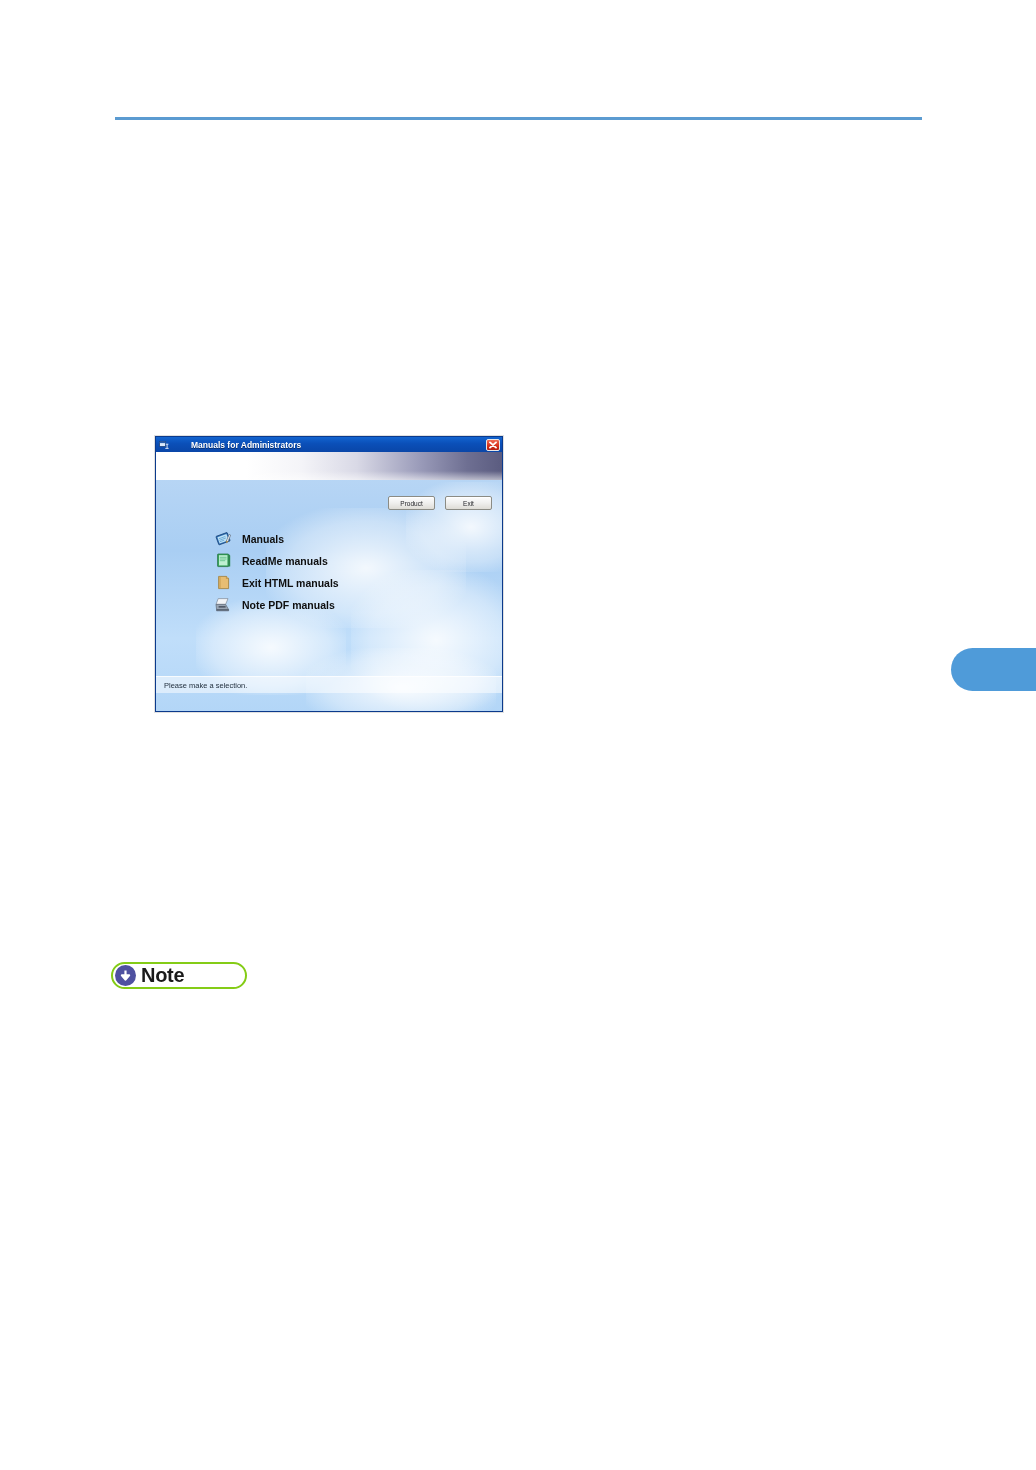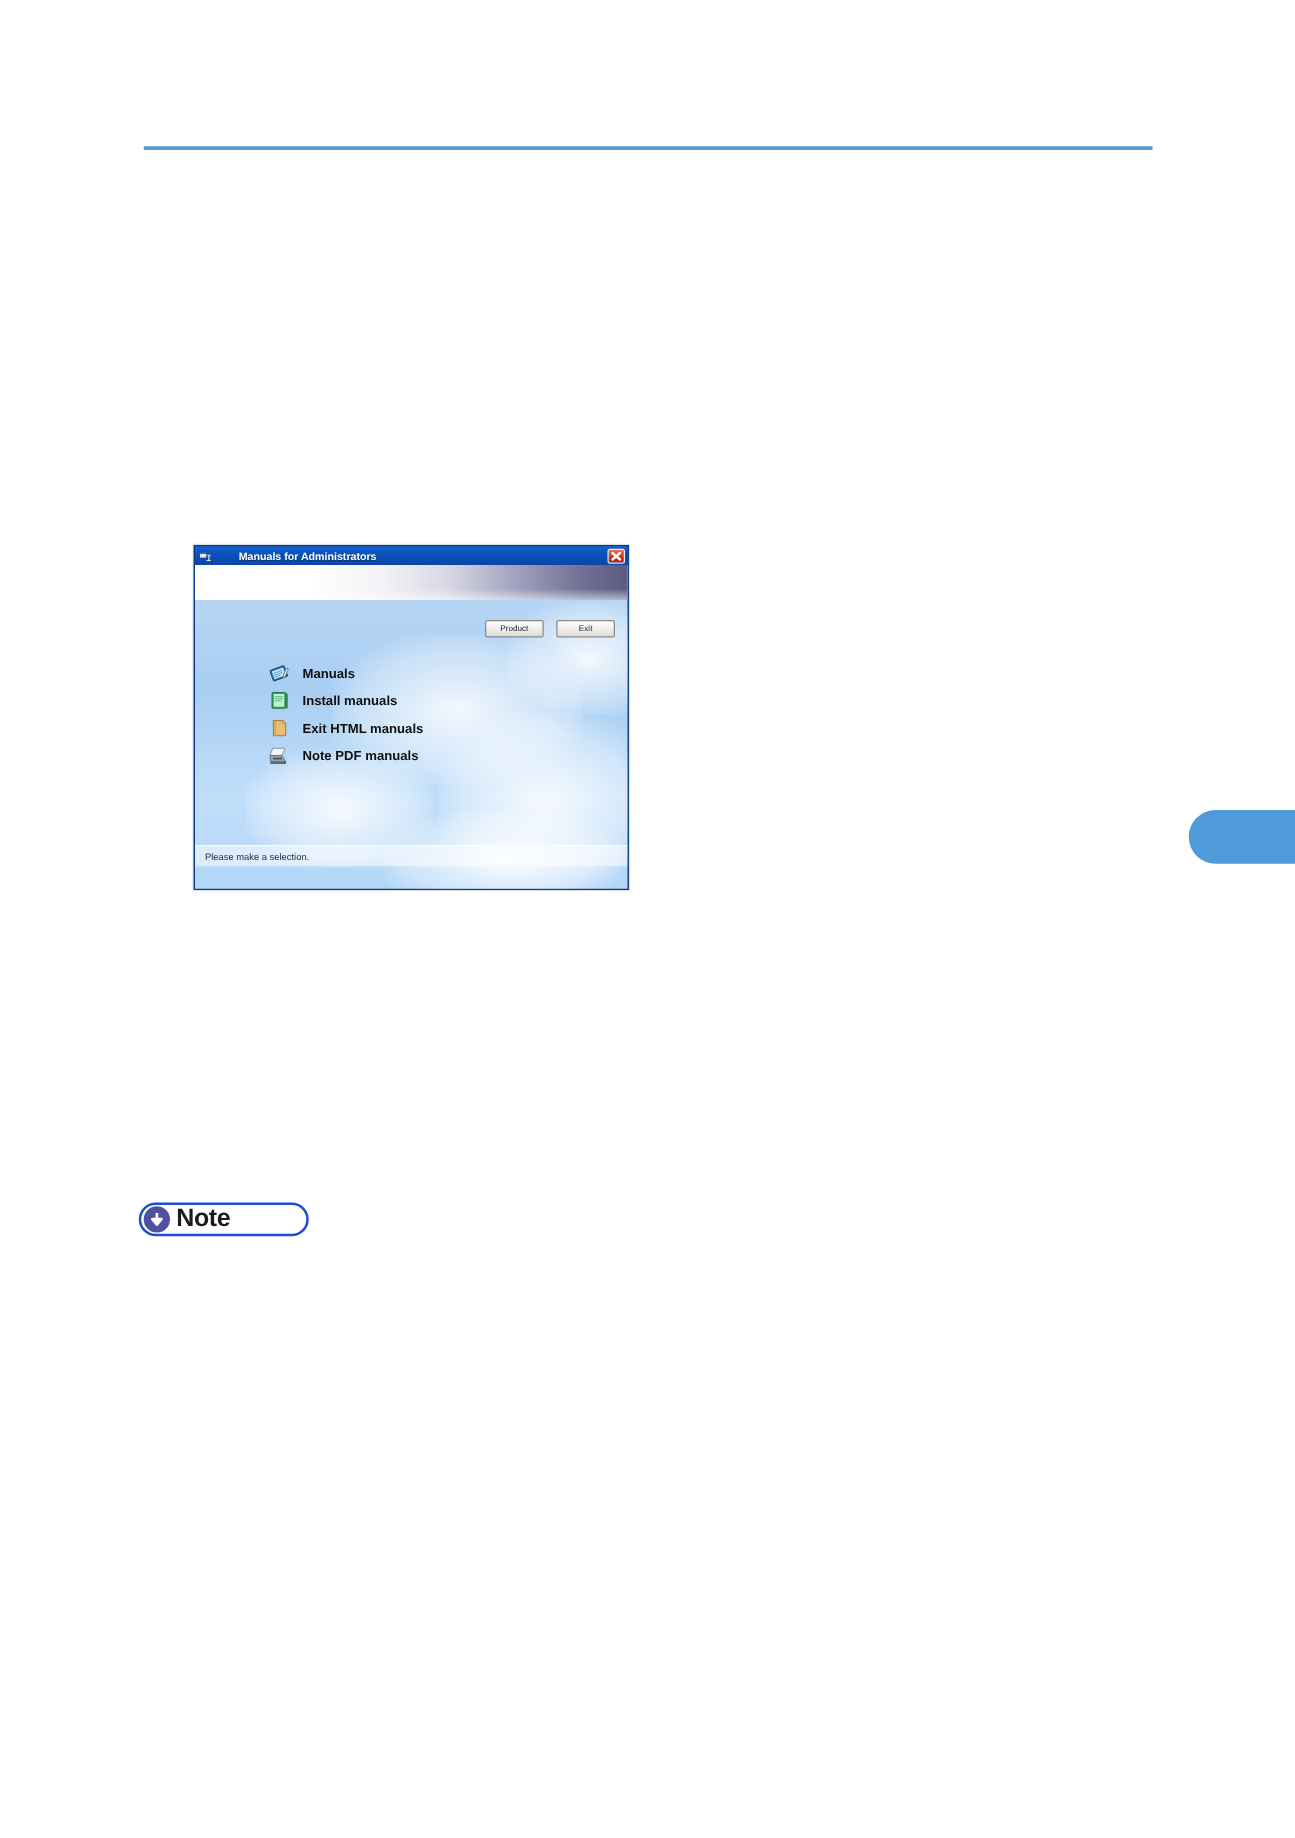--- a/index.html
+++ b/index.html
@@ -36,21 +36,21 @@
     border-radius: 22px 0 0 22px;
   }
 
   
   #note-badge {
     position: absolute;
     left: 111px;
     top: 962px;
     width: 136px;
     height: 27px;
-    border: 2px solid #1d4ed8;
+    border: 2px solid #84cc16;
     border-radius: 14px;
     background: #ffffff;
     box-sizing: border-box;
   }
   #note-badge .note-circle {
     position: absolute;
     left: 2px;
     top: 1px;
     width: 21px;
     height: 21px;
@@ -297,21 +297,21 @@
 
       <div class="menu-item">
         <span class="mi-icon">
           <svg width="15" height="15" viewBox="0 0 15 15">
             <rect x="1.6" y="1" width="11" height="12.6" rx="0.6" fill="#3aa55e" stroke="#1e6a38" stroke-width="0.7"></rect>
             <rect x="3" y="2.2" width="8.4" height="10.2" fill="#bff0d2"></rect>
             <path d="M3.8 4.3 H10.6 M3.8 6 H10.6 M3.8 7.7 H9.2" stroke="#4fb47a" stroke-width="0.7"></path>
             <path d="M12.6 1 L14.2 2.4 L14.2 13.6 L12.6 13.6 Z" fill="#2c8a4c"></path>
           </svg>
         </span>
-        <span class="mi-label">Install manuals</span>
+        <span class="mi-label">ReadMe manuals</span>
       </div>
 
       <div class="menu-item">
         <span class="mi-icon">
           <svg width="13" height="15" viewBox="0 0 13 15">
             <path d="M1.6 1.4 H9.4 L11.6 3.4 V13.6 H1.6 Z" fill="#e7bd73" stroke="#9a7226" stroke-width="0.7"></path>
             <path d="M3 1.4 V13.6" stroke="#c39a4d" stroke-width="0.9"></path>
             <path d="M9.4 1.4 V3.4 H11.6" fill="#f3d9a5" stroke="#9a7226" stroke-width="0.6"></path>
           </svg>
         </span>

